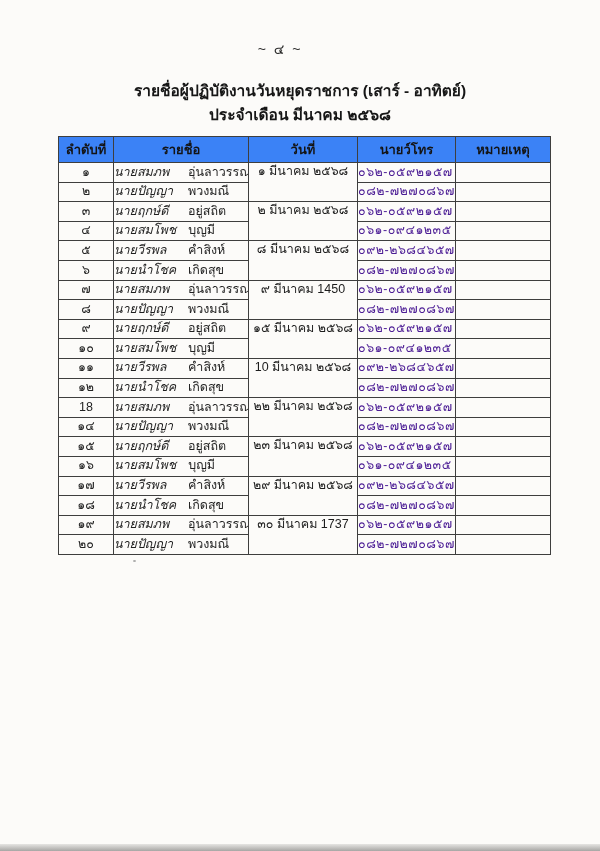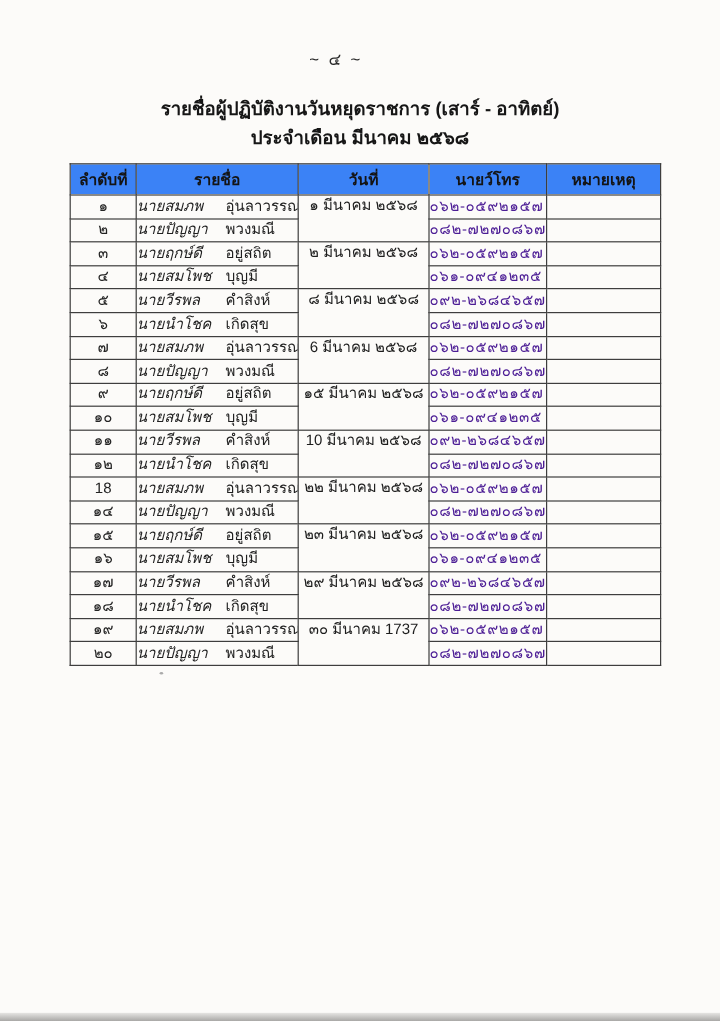--- a/index.html
+++ b/index.html
@@ -137,21 +137,21 @@
         </tr>
         <tr>
           <td class="c-no">๖</td>
           <td class="c-name"><span class="fn">นายนำโชค</span><span>เกิดสุข</span></td>
           <td class="c-phone">๐๘๒-๗๒๗๐๘๖๗</td>
           <td class="c-remark"></td>
         </tr>
         <tr>
           <td class="c-no">๗</td>
           <td class="c-name"><span class="fn">นายสมภพ</span><span>อุ่นลาวรรณ</span></td>
-          <td class="c-date" rowspan="2">6 มีนาคม ๒๕๖๘</td>
+          <td class="c-date" rowspan="2">๙ มีนาคม 1450</td>
           <td class="c-phone">๐๖๒-๐๕๙๒๑๕๗</td>
           <td class="c-remark"></td>
         </tr>
         <tr>
           <td class="c-no">๘</td>
           <td class="c-name"><span class="fn">นายปัญญา</span><span>พวงมณี</span></td>
           <td class="c-phone">๐๘๒-๗๒๗๐๘๖๗</td>
           <td class="c-remark"></td>
         </tr>
         <tr>

